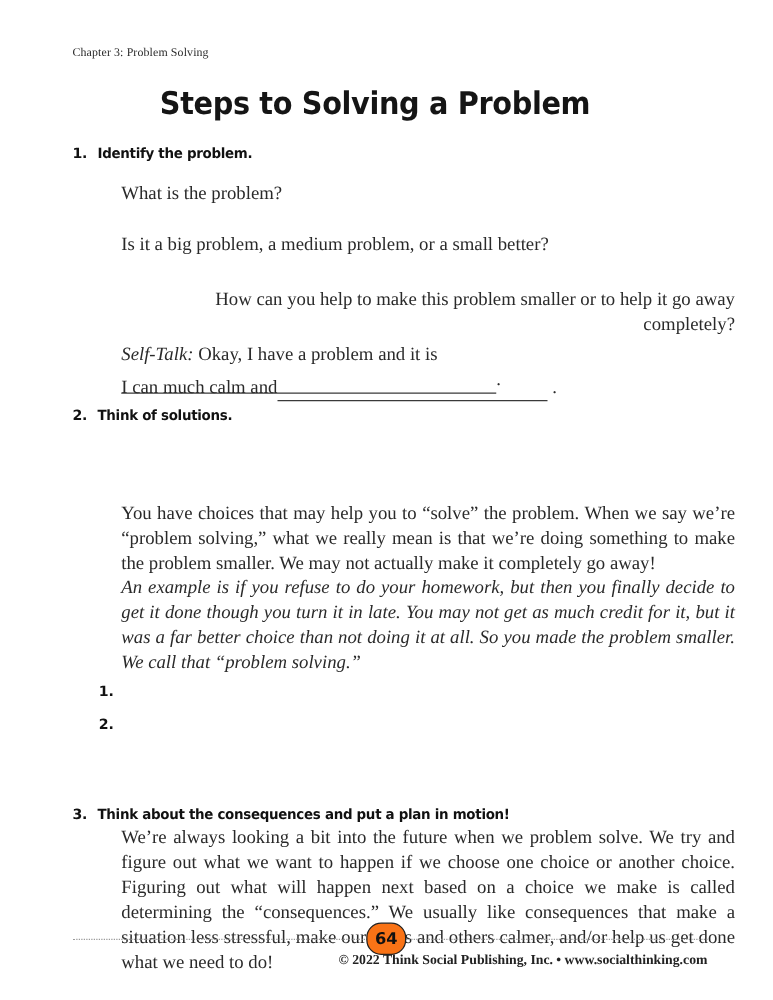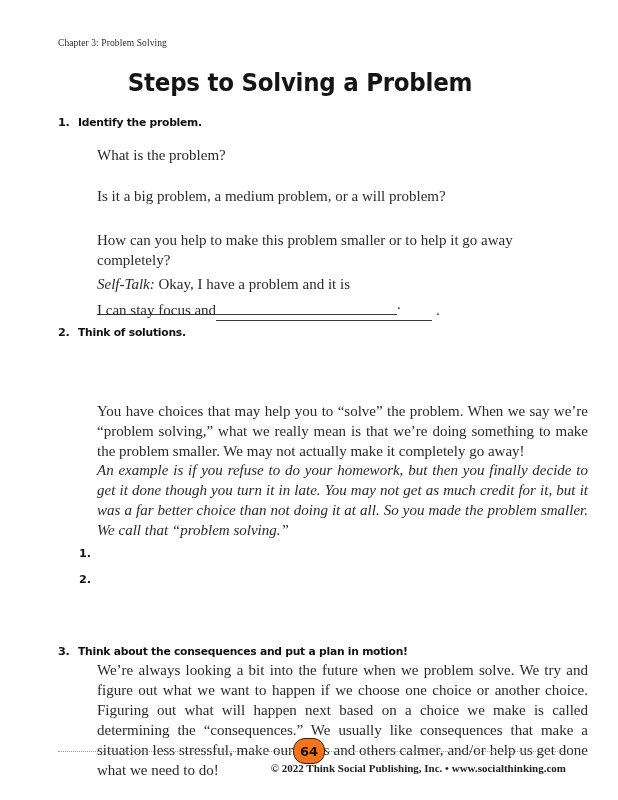--- a/index.html
+++ b/index.html
@@ -165,31 +165,31 @@
   <div class="doc-title">Steps to Solving a Problem</div>
 
   <div class="step" style="top:116px;">
     <div class="step-head">
       <span class="step-num">1.</span>
       <span class="step-title">Identify the problem.</span>
     </div>
   </div>
 
   <div class="body-block" style="top:146px;">What is the problem?</div>
-  <div class="body-block" style="top:187px;">Is it a big problem, a medium problem, or a will problem?</div>
-  <div class="body-block" style="top:231px;">How can you help to make this problem smaller or to help it go away completely?</div>
+  <div class="body-block" style="top:187px;">Is it a big problem, a medium problem, or a small better?</div>
+  <div class="body-block" style="top:231px;text-align:right;">How can you help to make this problem smaller or to help it go away completely?</div>
 
   <div class="body-block" style="top:275px;font-family:Liberation Serif, serif;">
     <span class="italic">Self-Talk:</span>
     <span>Okay, I have a problem and it is</span>
     <span class="fill-line fill-a"></span><span>.</span>
   </div>
 
   <div class="body-block" style="top:301px;">
-    <span>I can stay focus and</span><span class="fill-line fill-b"></span> <span>.</span>
+    <span>I can much calm and</span><span class="fill-line fill-b"></span> <span>.</span>
   </div>
 
   <div class="step" style="top:326px;">
     <div class="step-head">
       <span class="step-num">2.</span>
       <span class="step-title">Think of solutions.</span>
     </div>
   </div>
 
   <div class="body-block justify" style="top:402px;">You have choices that may help you to “solve” the problem. When we say we’re “problem solving,” what we really mean is that we’re doing something to make the problem smaller. We may not actually make it completely go away!</div>

